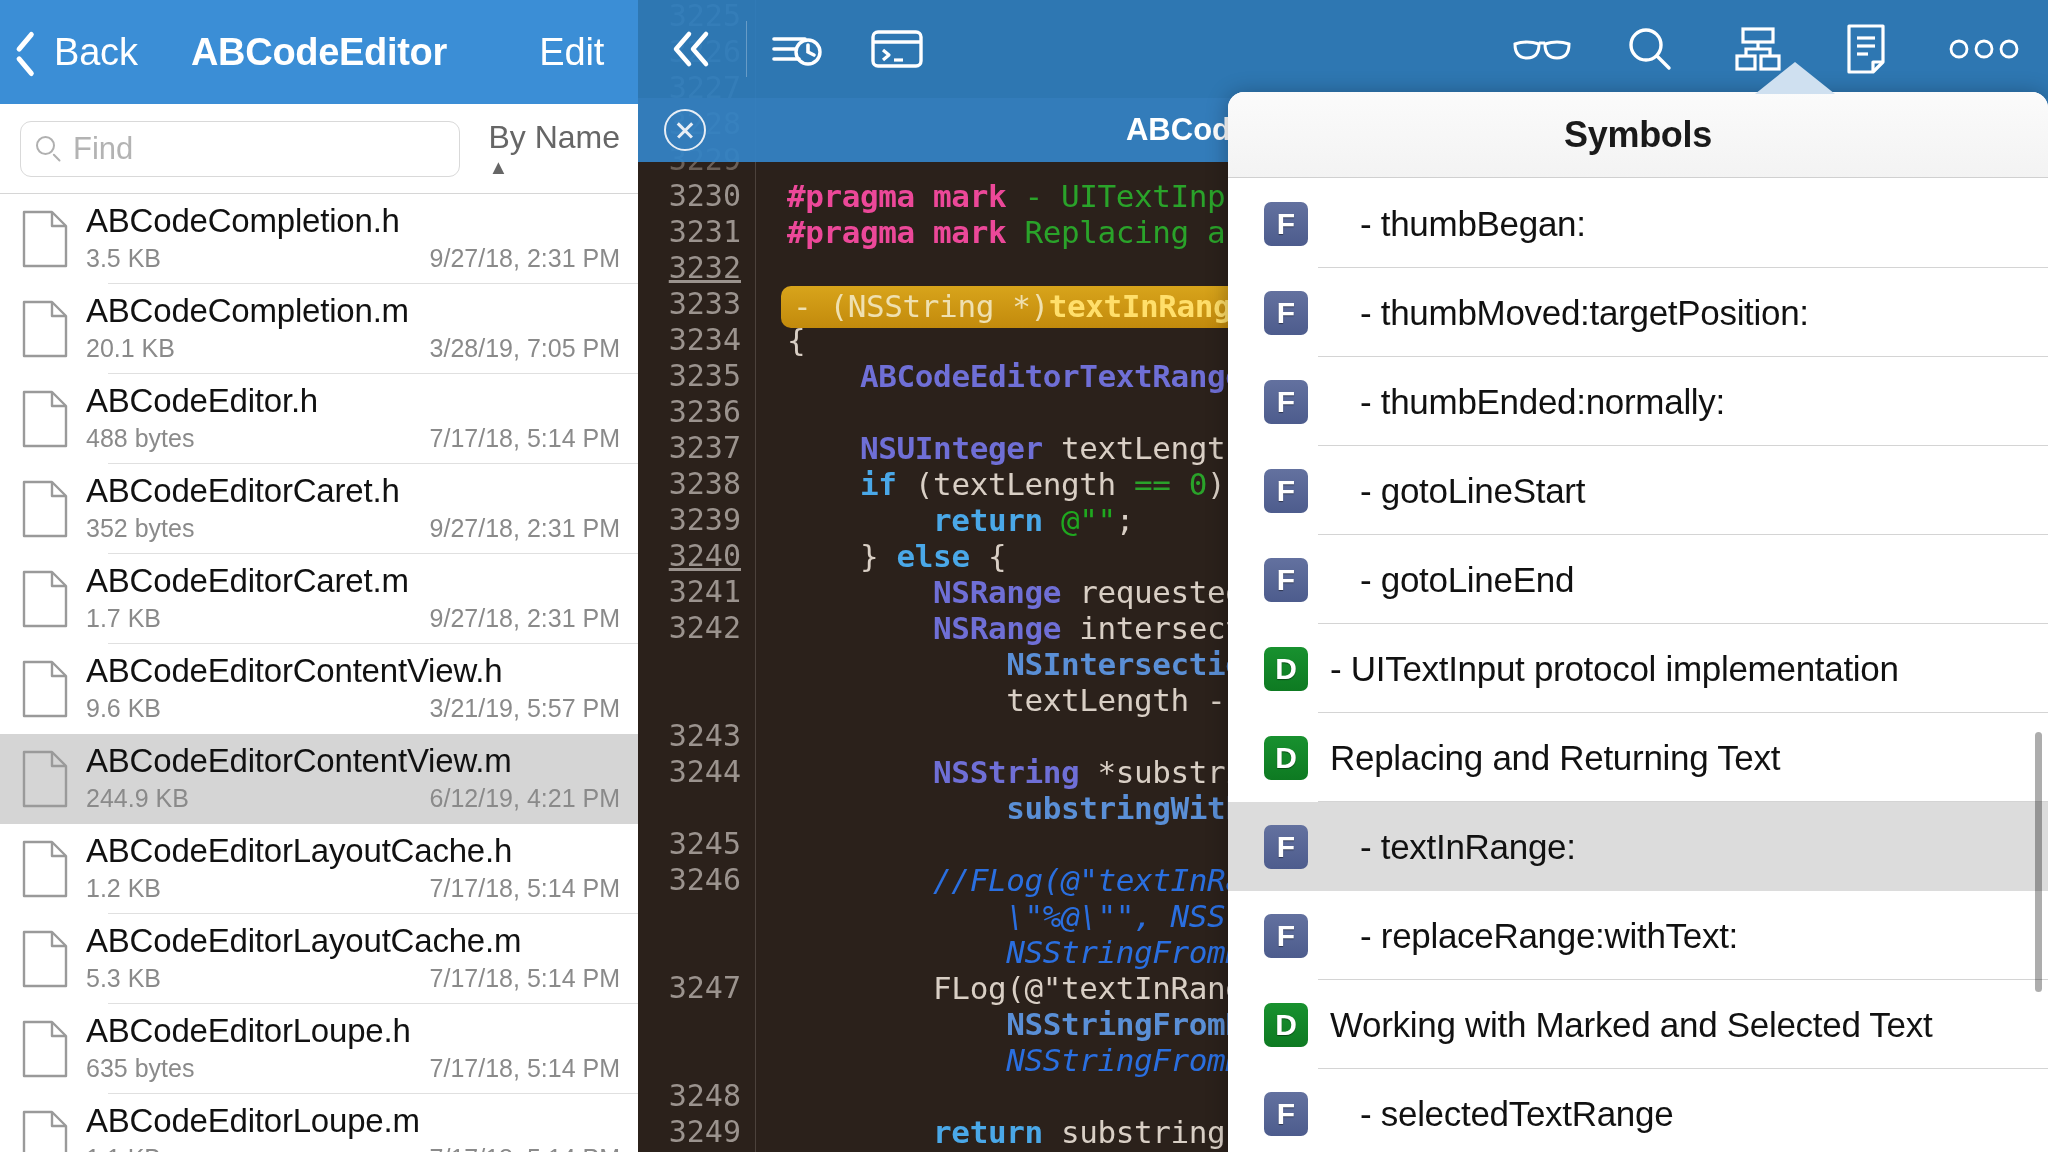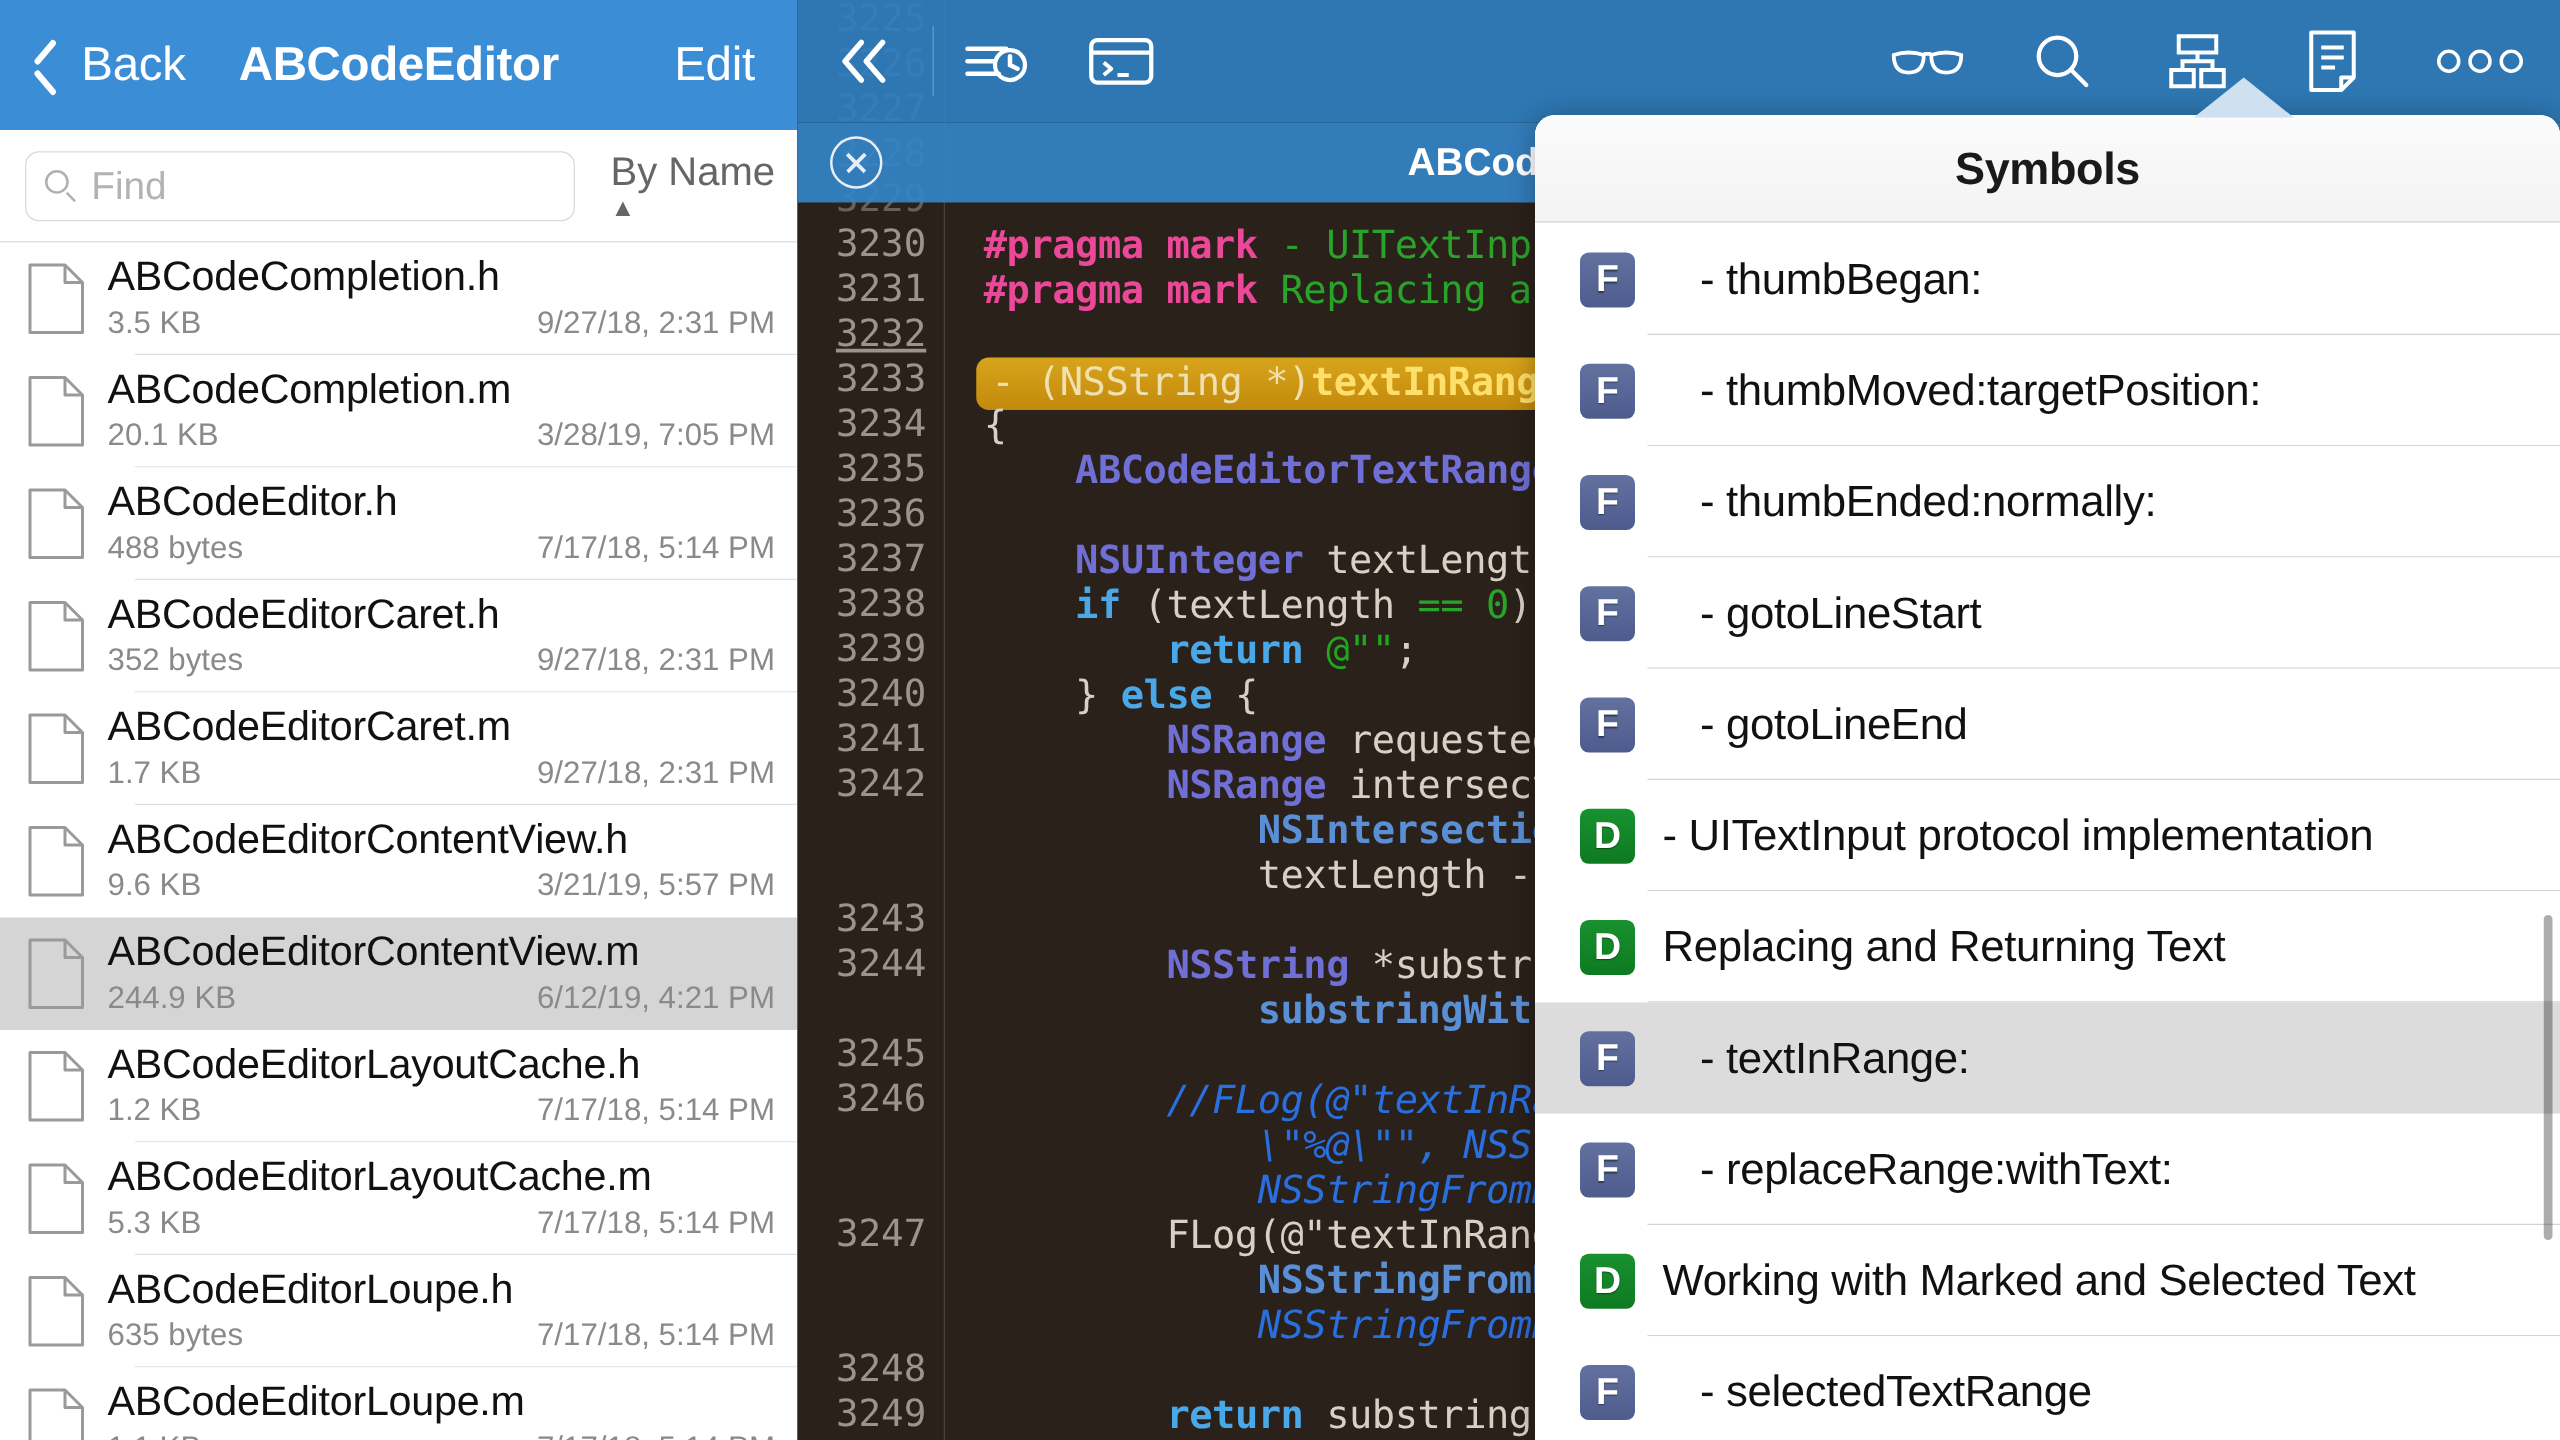--- a/index.html
+++ b/index.html
@@ -4,21 +4,21 @@
 <style>
   * { margin:0; padding:0; box-sizing:border-box; }
   html,body { width:2048px; height:1152px; overflow:hidden; background:#fff;
     font-family:"Liberation Sans", sans-serif; -webkit-font-smoothing:antialiased; }
   #root { position:relative; width:2048px; height:1152px; overflow:hidden; }
 
   
   #sidebar { position:absolute; left:0; top:0; width:638px; height:1152px;
     background:#ffffff; overflow:hidden; }
   #sidebar-navbar { position:relative; height:104px; background:#3b8ed6;
-    display:flex; align-items:center;padding-left:11px; }
+    display:flex; align-items:center; }
   .nav-back { display:flex; align-items:center; padding-left:22px; cursor:default; }
   .chevron-back { width:26px; height:44px; position:relative; flex:none; }
   .chevron-back::before, .chevron-back::after { content:""; position:absolute; left:9px;
     width:5px; height:24px; background:#fff; border-radius:3px; }
   .chevron-back::before { top:1px; transform:rotate(40deg); transform-origin: top left;}
   .chevron-back::after { top:23px; transform:rotate(-40deg); transform-origin: bottom left;}
   .nav-back-label { color:#fff; font-size:38px; font-weight:400; margin-left:6px; letter-spacing:-0.2px;}
   #sidebar-title { position:absolute; left:0; right:0; text-align:center; color:#fff;
     font-size:38px; font-weight:700; letter-spacing:-0.3px; pointer-events:none; }
   .nav-edit { margin-left:auto; color:#fff; font-size:38px; padding-right:34px; letter-spacing:-0.2px;}
@@ -314,21 +314,21 @@
           <div class="ln" style="top: 178px;">3230</div>
           <div class="ln" style="top: 214px;">3231</div>
           <div class="ln" style="top: 250px; text-decoration: underline;">3232</div>
           <div class="ln" style="top: 286px;">3233</div>
           <div class="ln" style="top: 322px;">3234</div>
           <div class="ln" style="top: 358px;">3235</div>
           <div class="ln" style="top: 394px;">3236</div>
           <div class="ln" style="top: 430px;">3237</div>
           <div class="ln" style="top: 466px;">3238</div>
           <div class="ln" style="top: 502px;">3239</div>
-          <div class="ln" style="top: 538px;">3240</div>
+          <div class="ln" style="top: 538px; text-decoration: underline;">3240</div>
           <div class="ln" style="top: 574px;">3241</div>
           <div class="ln" style="top: 610px;">3242</div>
           <div class="ln" style="top: 718px;">3243</div>
           <div class="ln" style="top: 754px;">3244</div>
           <div class="ln" style="top: 826px;">3245</div>
           <div class="ln" style="top: 862px;">3246</div>
           <div class="ln" style="top: 970px;">3247</div>
           <div class="ln" style="top: 1078px;">3248</div>
           <div class="ln" style="top: 1114px;">3249</div>
           <div class="ln" style="top: 1150px;">3250</div>

